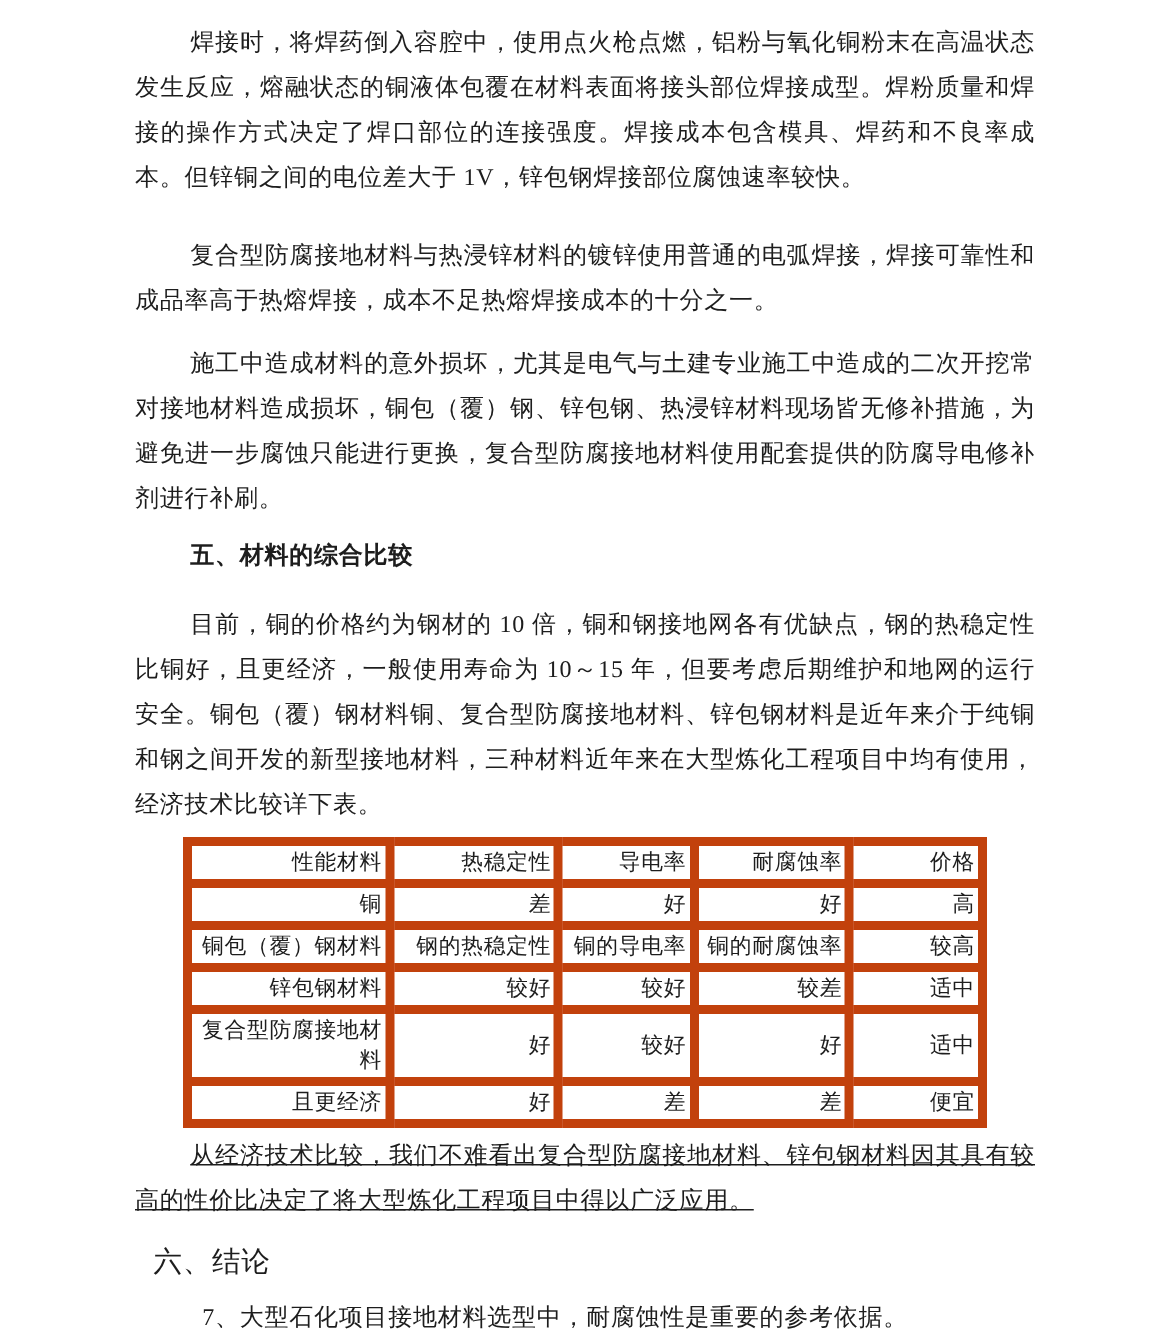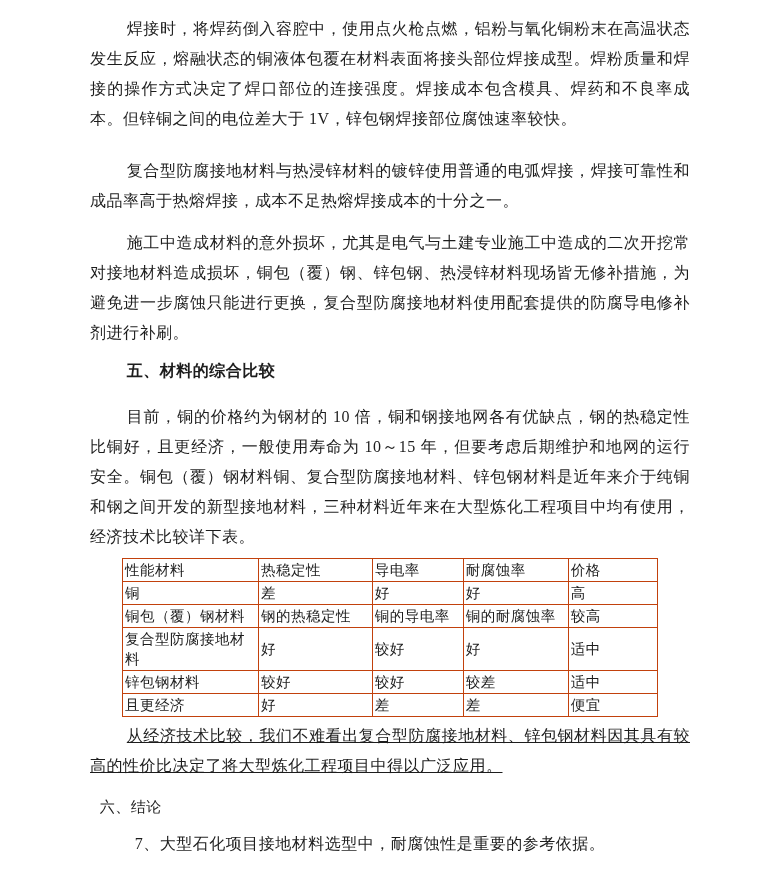--- a/index.html
+++ b/index.html
@@ -48,33 +48,33 @@
   }
   .para-comparison { margin-top: 16px; }
   table.cmp {
     border-collapse: collapse;
     table-layout: fixed;
     width: 536px;
     margin: 6px auto 0 auto;
     border: 1.5px solid #2a2a2a;
   }
   table.cmp th, table.cmp td {
-    border: 1px solid #c2410c;
+    border: 6px solid #c2410c;
     font-size: 14.5px;
     line-height: 20px;
     letter-spacing: 0.5px;
     padding: 1px 2px;
-    text-align: left;
+    text-align: right;
     vertical-align: middle;
     font-weight: normal;
   }
   .para-economic   { margin-top: 4px; text-decoration: underline; }
   .heading-big {
     margin: 12px 0 0 0;
-    font-size: 15px;
+    font-size: 19px;
     line-height: 28px;
     letter-spacing: 0.5px;
     text-indent: 0.65em;
     font-weight: normal;
   }
   .para-conclusion { margin-top: 8px; text-indent: 2.8em; }
 </style>
 </head>
 <body>
 
@@ -117,31 +117,31 @@
           <td>高</td>
         </tr>
         <tr>
           <td>铜包（覆）钢材料</td>
           <td>钢的热稳定性</td>
           <td>铜的导电率</td>
           <td>铜的耐腐蚀率</td>
           <td>较高</td>
         </tr>
         <tr>
+          <td>锌包钢材料</td>
+          <td>较好</td>
+          <td>较好</td>
+          <td>较差</td>
+          <td>适中</td>
+        </tr>
+        <tr>
           <td>复合型防腐接地材料</td>
           <td>好</td>
           <td>较好</td>
           <td>好</td>
-          <td>适中</td>
-        </tr>
-        <tr>
-          <td>锌包钢材料</td>
-          <td>较好</td>
-          <td>较好</td>
-          <td>较差</td>
           <td>适中</td>
         </tr>
         <tr>
           <td>且更经济</td>
           <td>好</td>
           <td>差</td>
           <td>差</td>
           <td>便宜</td>
         </tr>
       </tbody>

